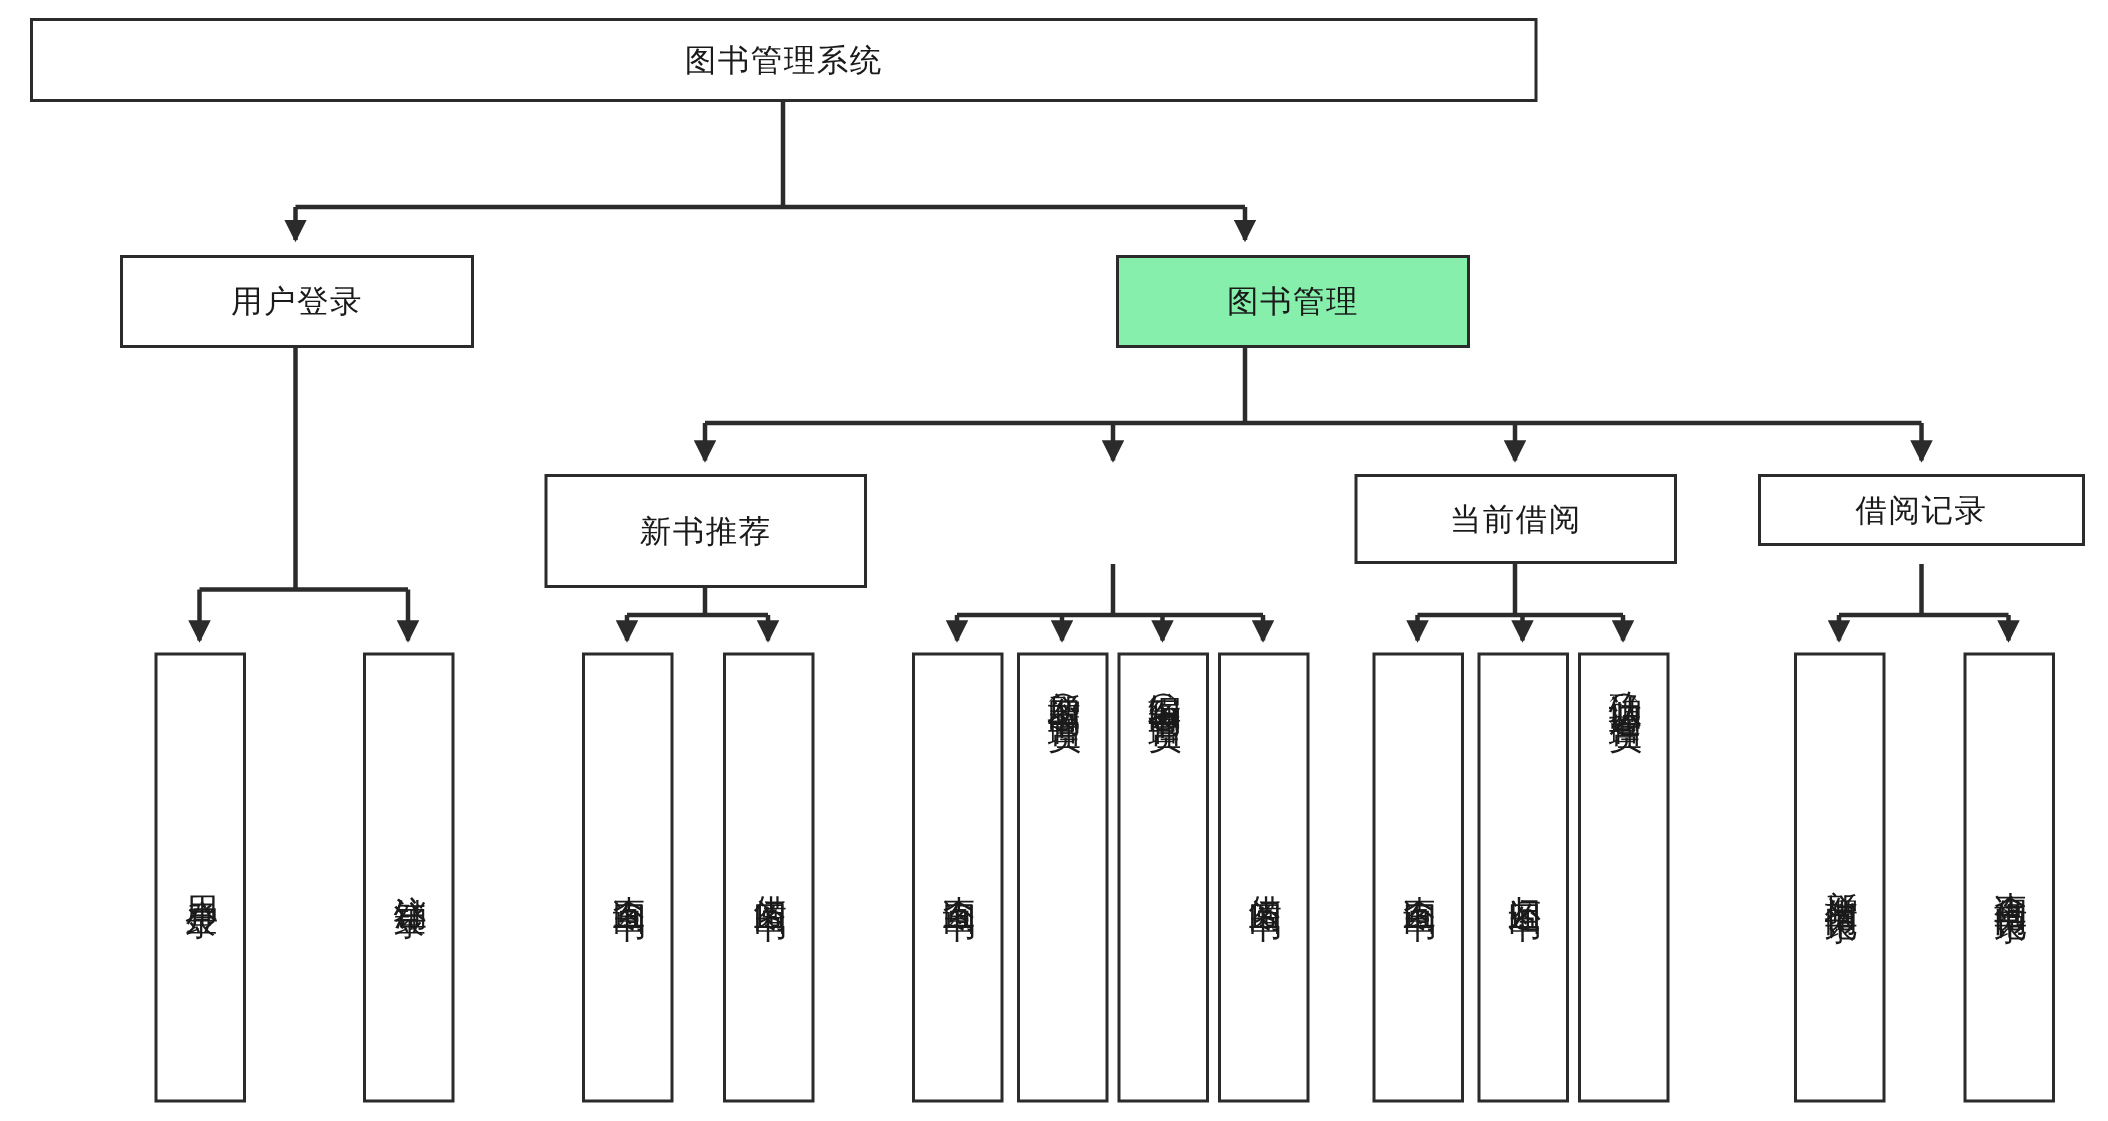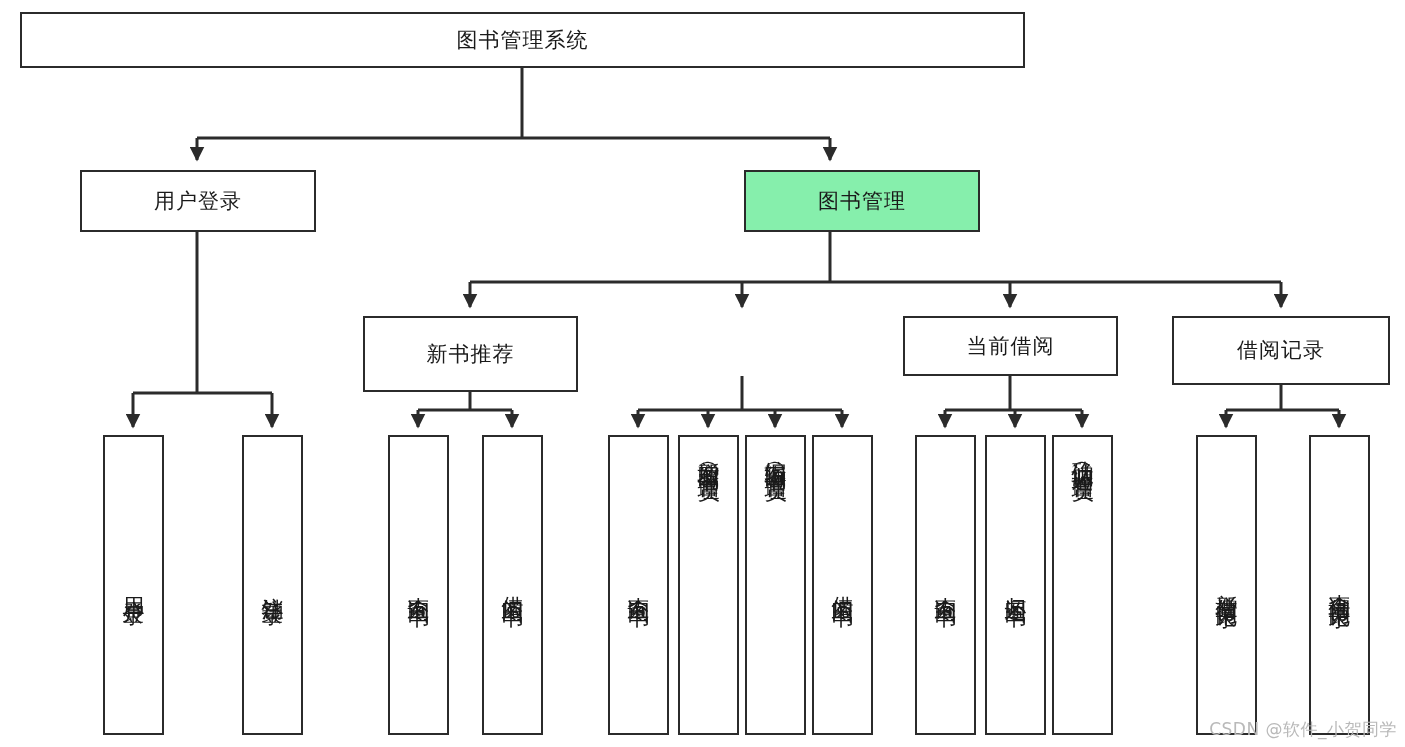--- a/index.html
+++ b/index.html
@@ -141,21 +141,21 @@
   <div class="node horiz" style="left: 712px; top: 170px; width: 236px; height: 62px; border-color: rgb(43, 43, 43); background: #86efac; color: rgb(26, 26, 26); margin-left: 32px;">
     <span class="node-label">图书管理</span>
   </div>
 
   <div class="node horiz" style="left: 363px; top: 316px; width: 215px; height: 76px; border-color: rgb(43, 43, 43); background: rgb(255, 255, 255); color: rgb(26, 26, 26);">
     <span class="node-label">新书推荐</span>
   </div>
   <div class="node horiz" style="left: 903px; top: 316px; width: 215px; height: 60px; border-color: rgb(43, 43, 43); background: rgb(255, 255, 255); color: rgb(26, 26, 26); align-items: center;">
     <span class="node-label">当前借阅</span>
   </div>
-  <div class="node horiz" style="left: 1172px; top: 316px; width: 218px; height: 69px; border-color: rgb(43, 43, 43); background: rgb(255, 255, 255); color: rgb(26, 26, 26);">
+  <div class="node horiz" style="left: 1172px; top: 316px; width: 218px; height: 48px; border-color: rgb(43, 43, 43); background: rgb(255, 255, 255); color: rgb(26, 26, 26);">
     <span class="node-label">借阅记录</span>
   </div>
 
   <div class="node vert center" style="left: 103px; top: 435px; width: 61px; height: 300px; border-color: rgb(43, 43, 43); background: rgb(255, 255, 255); color: rgb(26, 26, 26);">
     <span class="node-label">用户登录</span>
   </div>
   <div class="node vert center" style="left: 242px; top: 435px; width: 61px; height: 300px; border-color: rgb(43, 43, 43); background: rgb(255, 255, 255); color: rgb(26, 26, 26);">
     <span class="node-label">注销登录</span>
   </div>
   <div class="node vert center" style="left: 388px; top: 435px; width: 61px; height: 300px; border-color: rgb(43, 43, 43); background: rgb(255, 255, 255); color: rgb(26, 26, 26);">
@@ -185,14 +185,13 @@
   <div class="node vert" style="left: 1052px; top: 435px; width: 61px; height: 300px; border-color: rgb(43, 43, 43); background: rgb(255, 255, 255); color: rgb(26, 26, 26);">
     <span class="node-label">确认归还（管理员）</span>
   </div>
   <div class="node vert center" style="left: 1196px; top: 435px; width: 61px; height: 300px; border-color: rgb(43, 43, 43); background: rgb(255, 255, 255); color: rgb(26, 26, 26);">
     <span class="node-label">新增借阅记录</span>
   </div>
   <div class="node vert center" style="left: 1309px; top: 435px; width: 61px; height: 300px; border-color: rgb(43, 43, 43); background: rgb(255, 255, 255); color: rgb(26, 26, 26);">
     <span class="node-label">查询借阅记录</span>
   </div>
 
-  <div class="watermark" style="color: rgb(185, 185, 185);">CSDN @软件_小贺同学</div>
 </div>
 
 </body></html>

